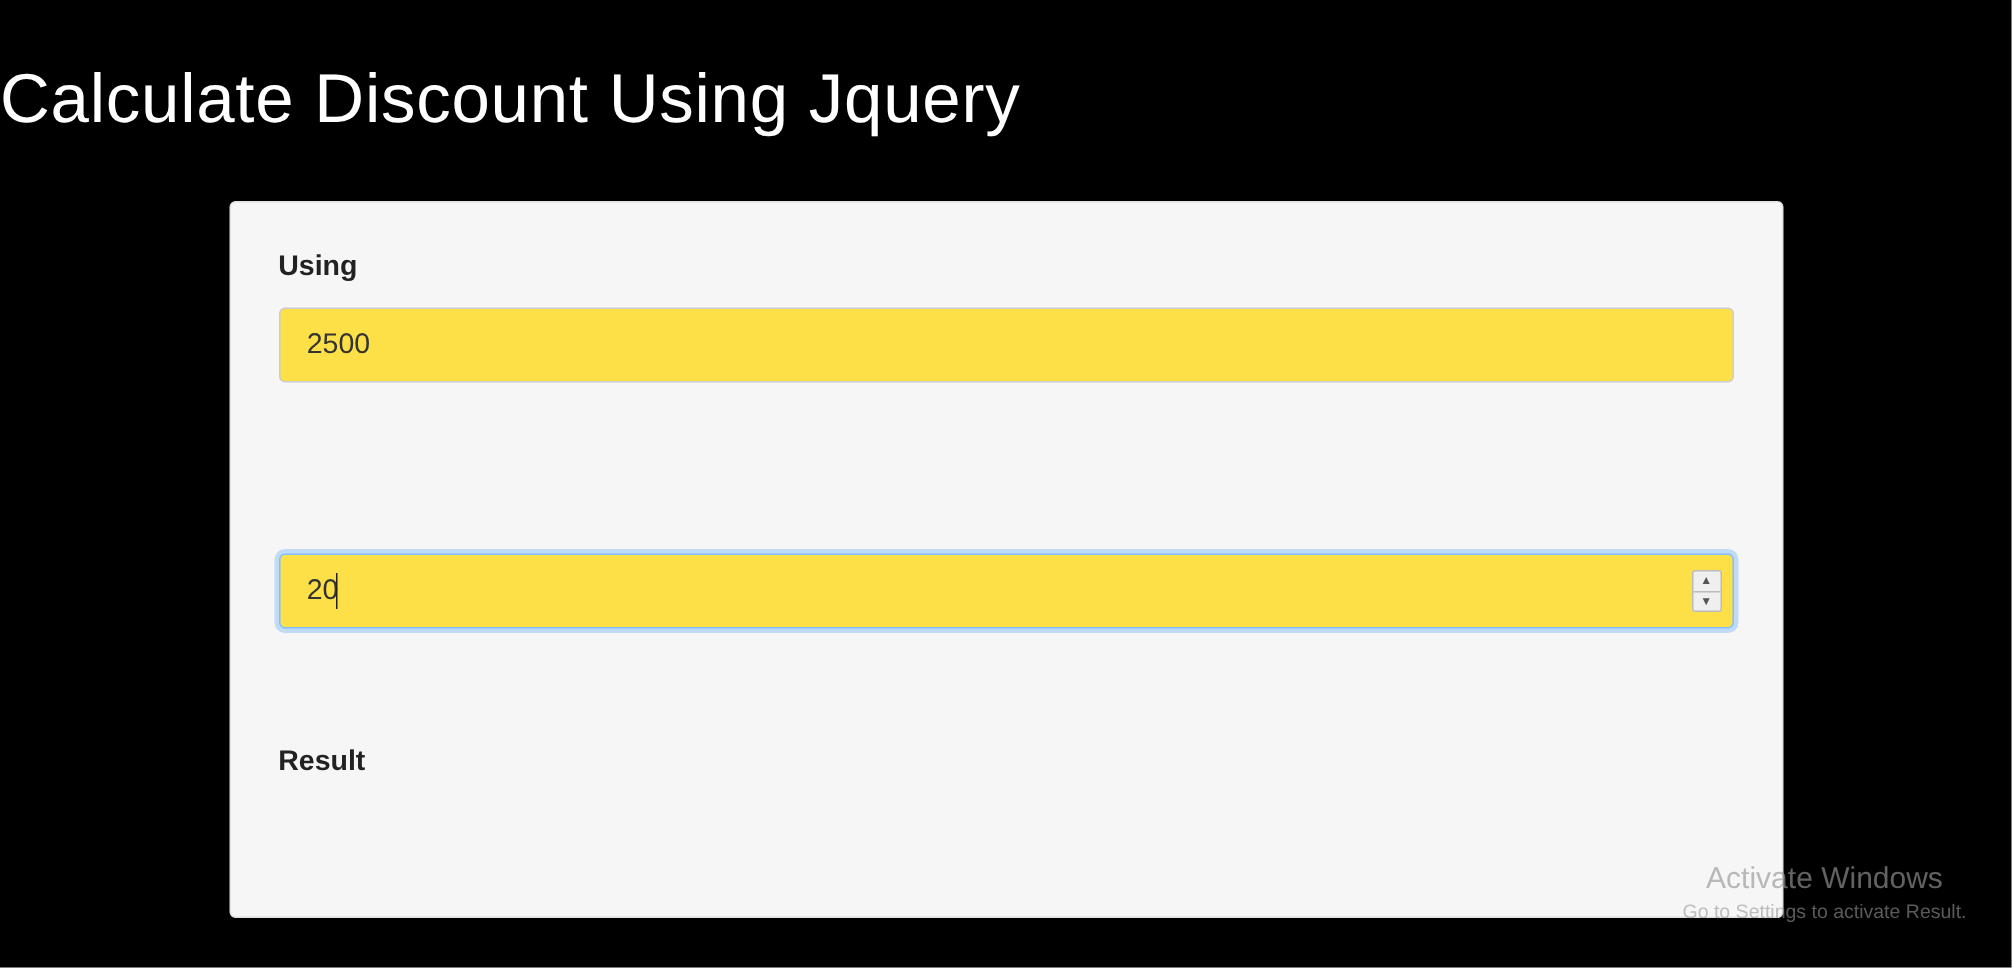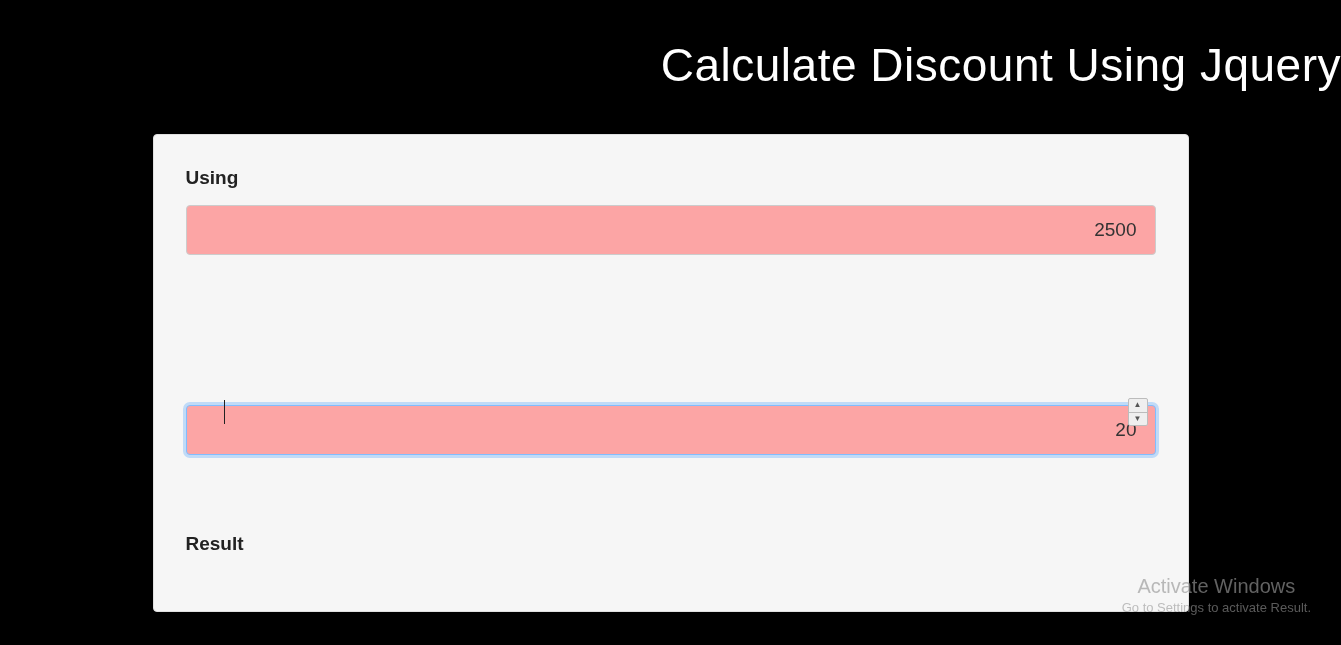--- a/index.html
+++ b/index.html
@@ -12,21 +12,21 @@
       font-family: Arial, Helvetica, sans-serif;
       width: 1341px;
       height: 645px;
       position: relative;
       overflow: hidden;
     }
     .page-title {
       color: #ffffff;
       font-size: 46px;
       font-weight: 500;
-      text-align: right;
+      text-align: left;
       padding-top: 38px;
       padding-bottom: 20px;
       letter-spacing: 0.5px;
     }
     .form-panel {
       background-color: #f6f6f6;
       border: 1px solid #e0e0e0;
       border-radius: 4px;
       width: 1036px;
       margin: 22px auto 0 auto;
@@ -42,31 +42,29 @@
       font-weight: bold;
       color: #222222;
       margin-bottom: 16px;
     }
     .text-input {
       width: 100%;
       height: 50px;
       padding: 10px 18px;
       font-size: 19px;
       color: #333333;
-      background-color: #fca5a5;
+      background-color: #fde047;
       border: 1px solid #cccccc;
       border-radius: 4px;
       outline: none;
       font-family: Arial, Helvetica, sans-serif;
-      text-align: right;
     }
     .text-input.focused {
       border-color: #80bdff;
       box-shadow: 0 0 0 3px rgba(0, 123, 255, 0.22);
-      margin-top: 36px;
     }
     .gap-large {
       height: 96px;
     }
     .gap-med {
       height: 60px;
     }
     .number-wrapper {
       position: relative;
     }

